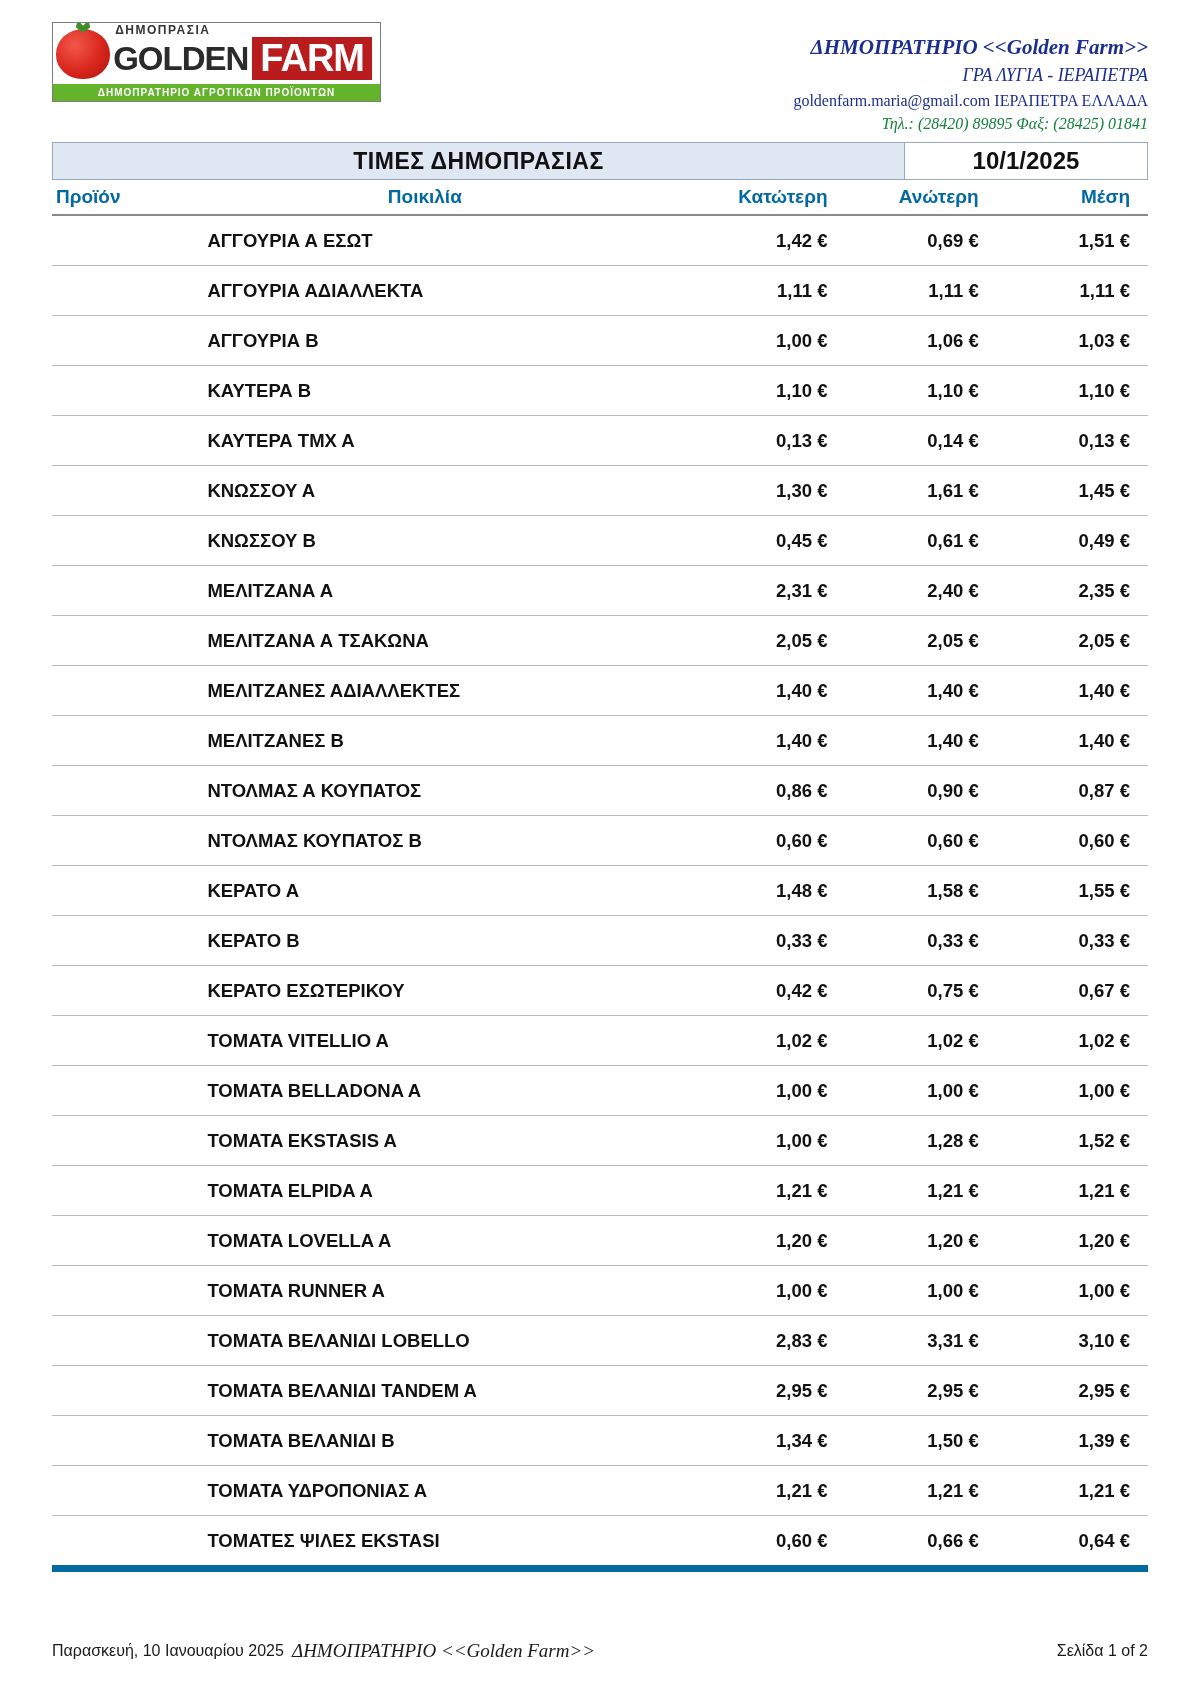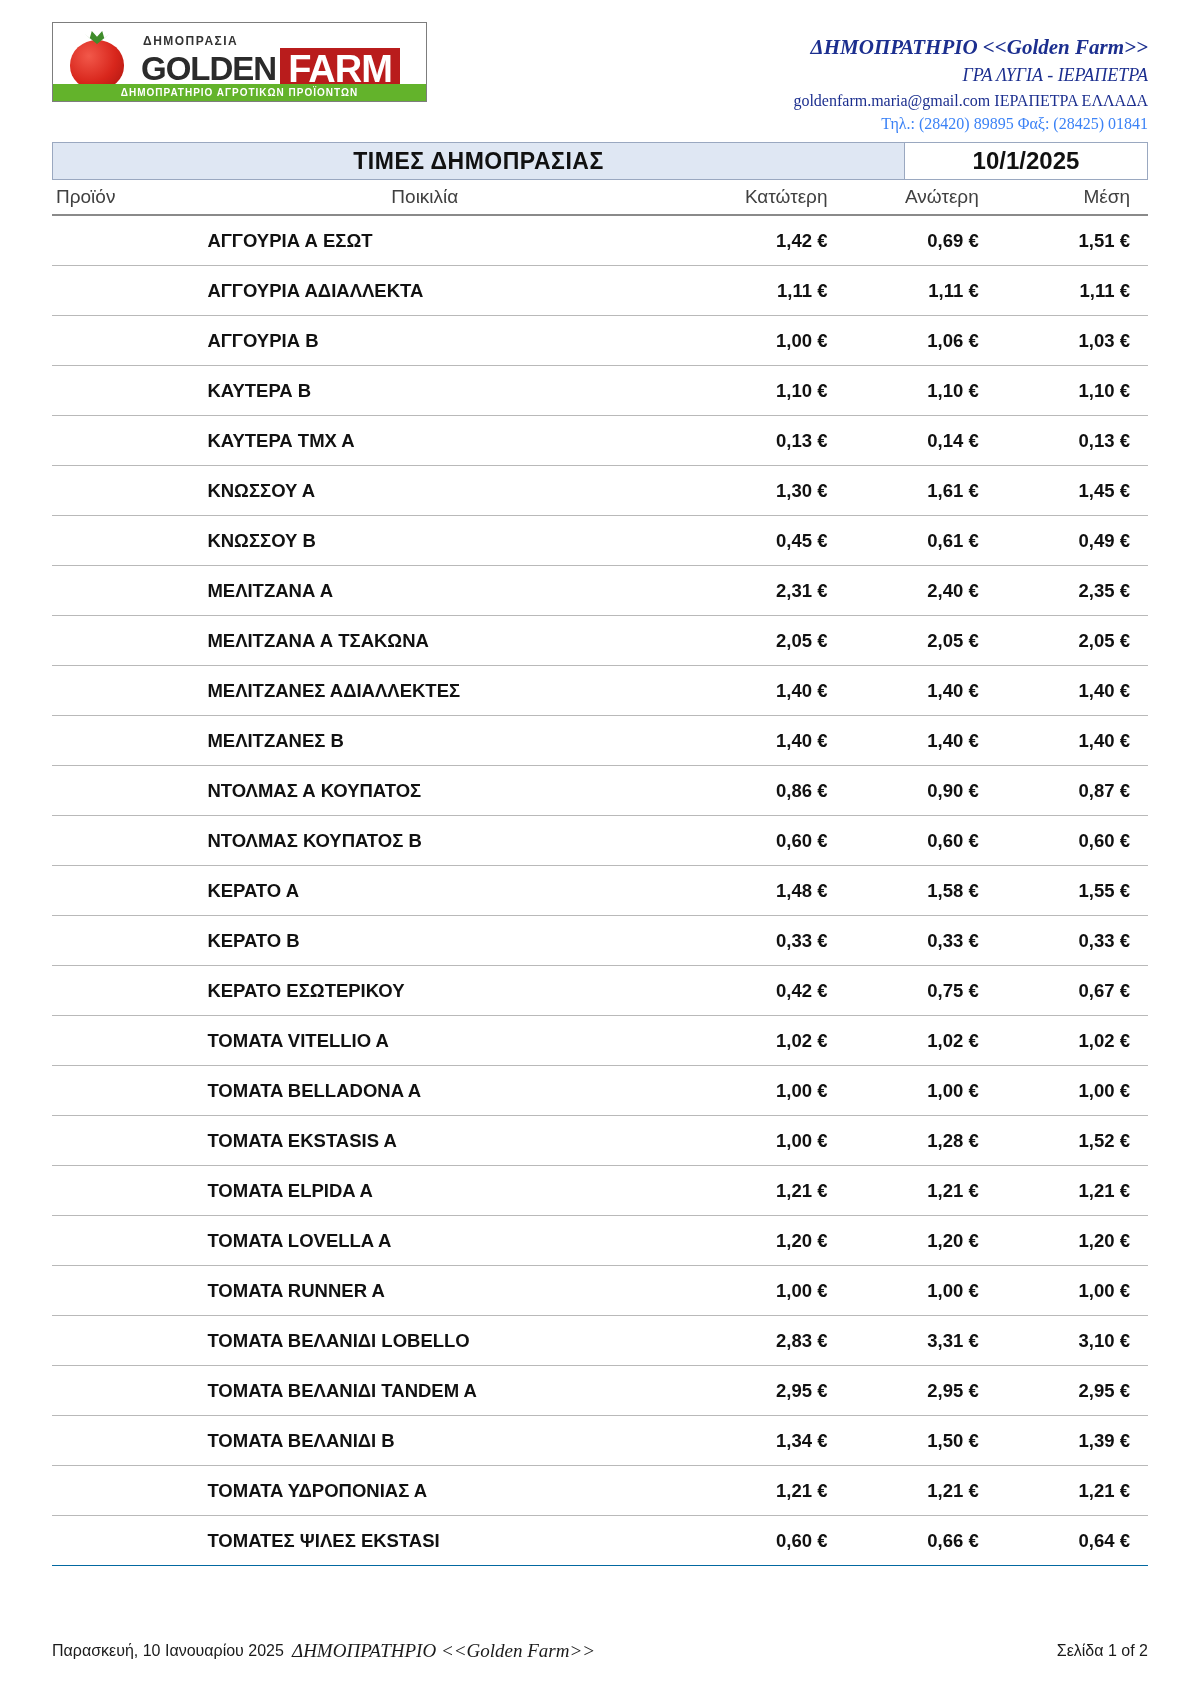--- a/index.html
+++ b/index.html
@@ -24,27 +24,27 @@
   }
 
   
   .header {
     display: flex;
     align-items: flex-start;
     justify-content: space-between;
     height: 110px;
   }
   .logo {
-    width: 375px;
+    width: 329px;
     height: 80px;
     border: 1px solid #7d7d7d;
     box-sizing: border-box;
     background: #ffffff;
     display: flex;
-    align-items: center;
+    align-items: flex-start;
     position: relative;
     overflow: hidden;
   }
   .logo-left {
     width: 88px;
     position: relative;
     display: flex;
     align-items: center;
     justify-content: center;
   }
@@ -129,21 +129,22 @@
     font-size: 18px;
     font-style: italic;
     color: #1c2f8f;
   }
   .hr-mail {
     font-size: 16px;
     color: #1c2f8f;
   }
   .hr-tel {
     font-size: 16px;
-    color: #3b82f6;
+    font-style: italic;
+    color: #15803d;
   }
 
   
   .titlebar {
     display: flex;
     margin-top: 10px;
     height: 38px;
   }
   .titlebar-main {
     flex: 1;
@@ -174,24 +175,24 @@
 
   
   table.prices {
     width: 100%;
     border-collapse: collapse;
     margin-top: 2px;
     table-layout: fixed;
   }
   table.prices thead th {
     font-size: 19px;
-    font-weight: normal;
+    font-weight: bold;
     padding: 4px 0 6px 0;
     border-bottom: 2px solid #8a8a8a;
-    color: #404040;
+    color: #0369a1;
   }
   th.col-product {
     width: 90px;
     text-align: left;
     padding-left: 4px !important;
   }
   th.col-variety {
     width: 520px;
     text-align: center;
     padding-left: 6px !important;
@@ -211,21 +212,21 @@
   td.c-variety {
     text-align: left;
     padding-left: 58px;
   }
   td.c-num {
     text-align: right;
     padding-right: 18px;
     white-space: nowrap;
   }
   tbody tr:last-child td {
-    border-bottom: 1px solid #0369a1;
+    border-bottom: 7px solid #0369a1;
   }
 
   
   .footer {
     position: absolute;
     left: 52px;
     right: 52px;
     bottom: 34px;
     display: flex;
     align-items: baseline;

